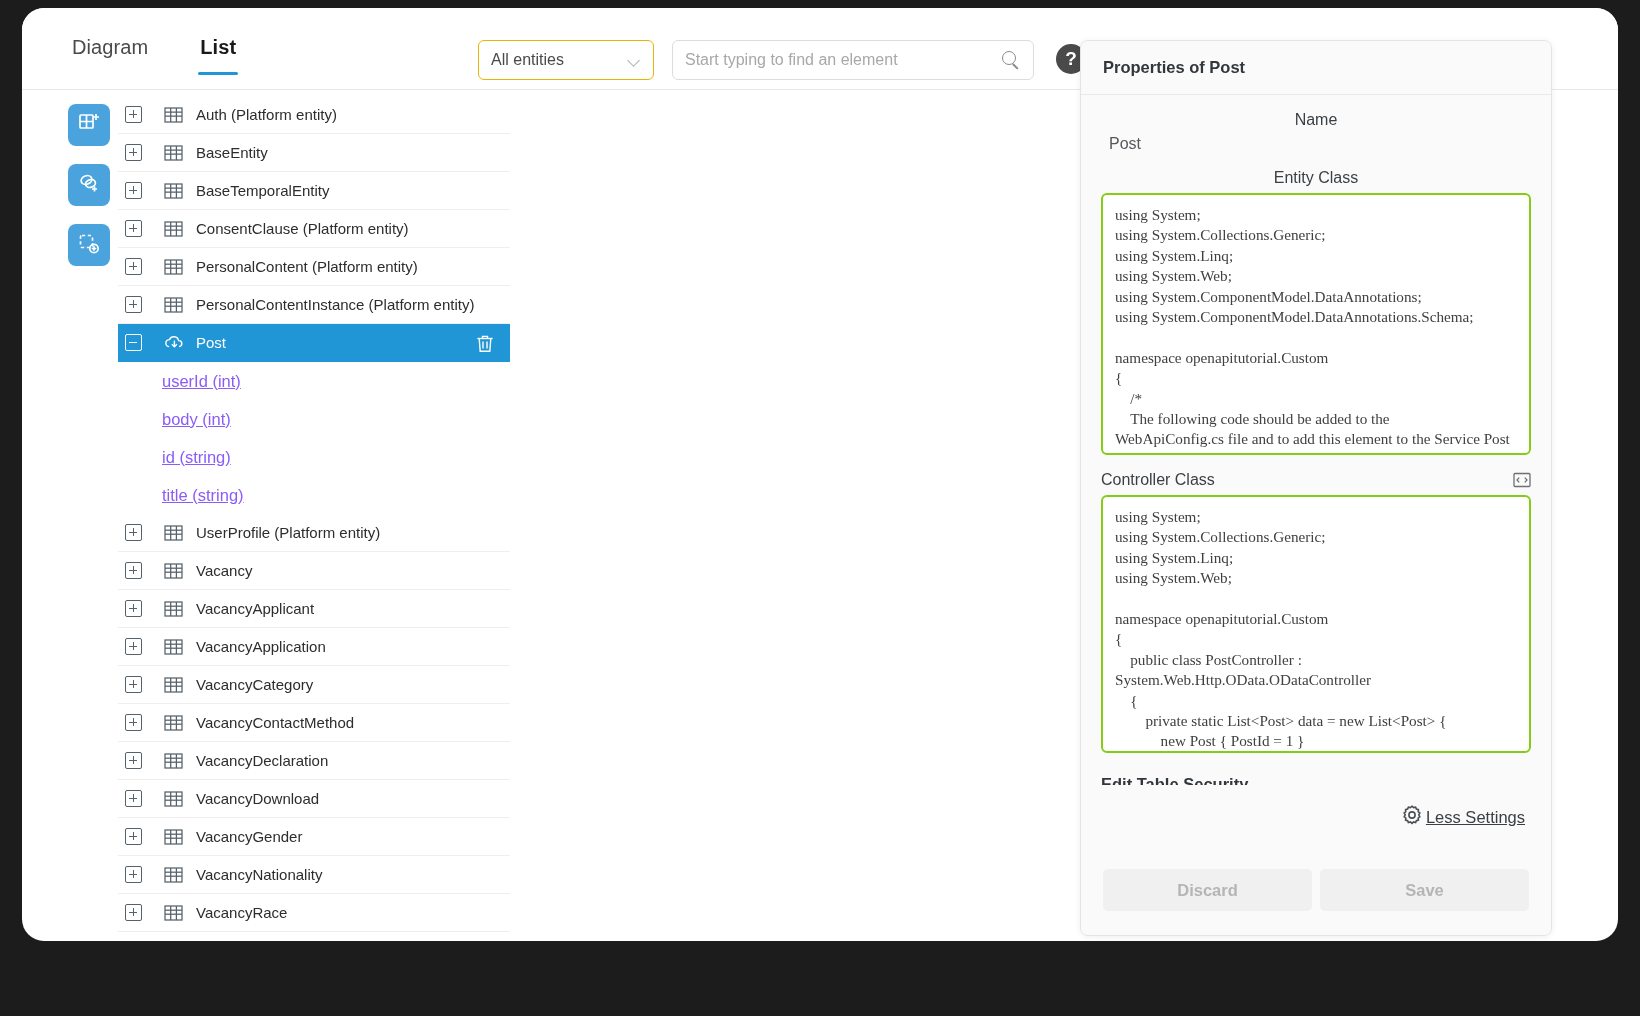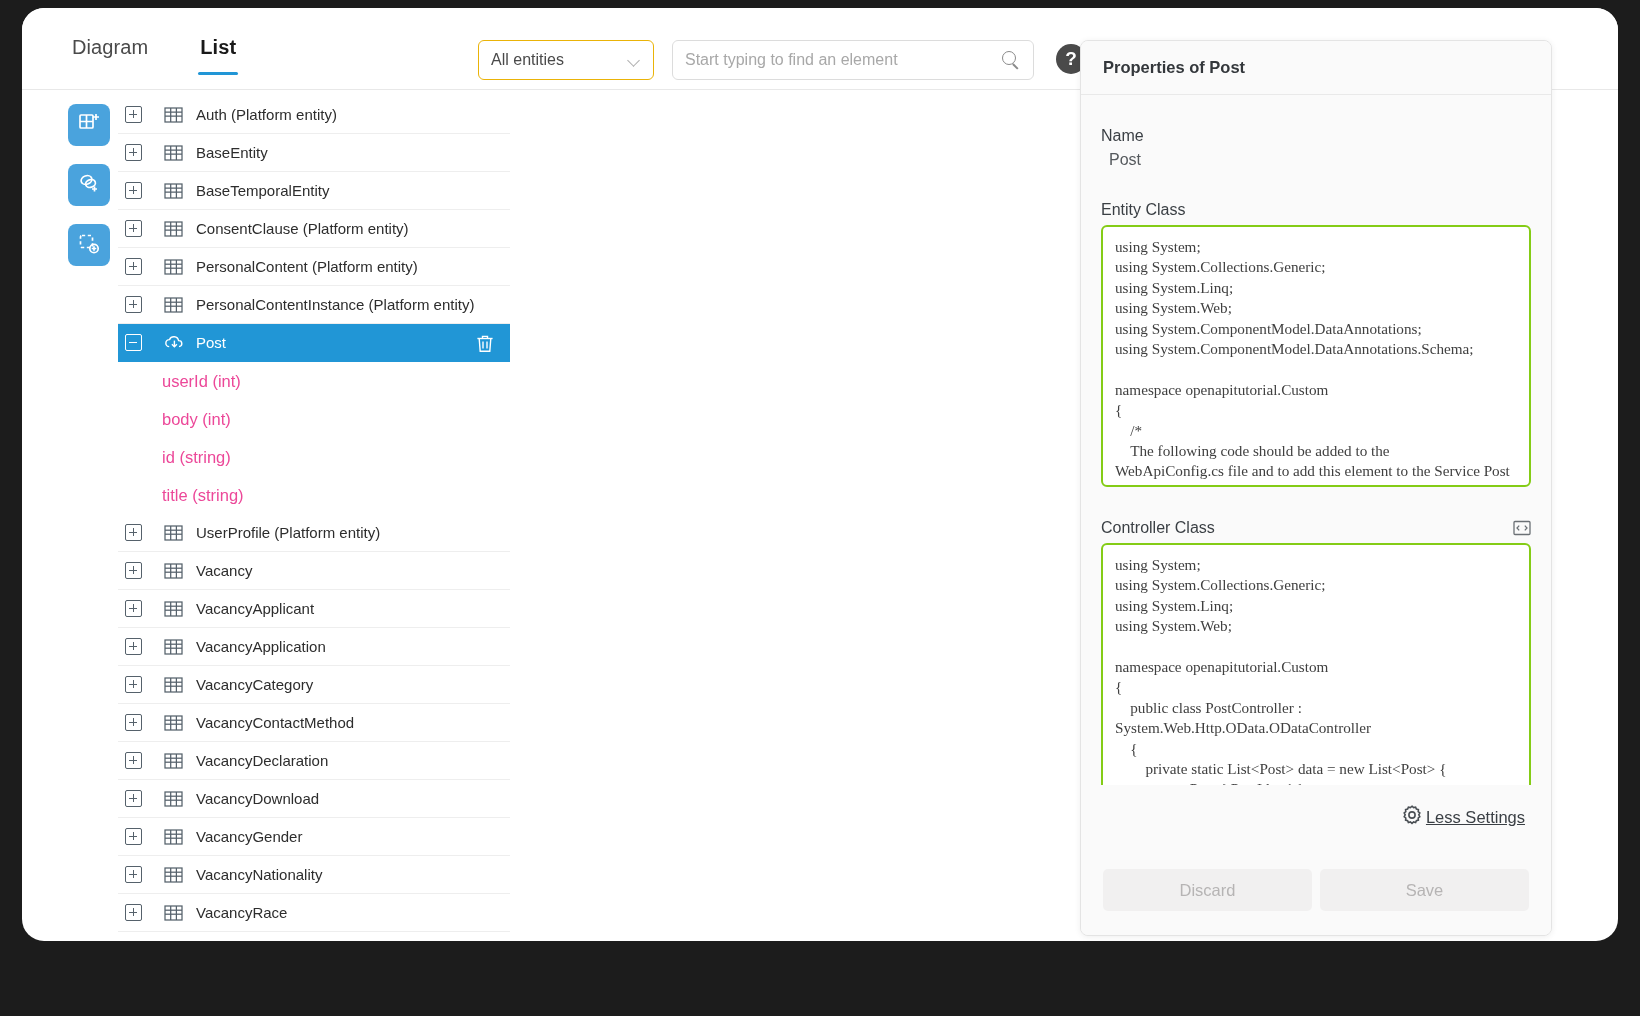--- a/index.html
+++ b/index.html
@@ -125,42 +125,42 @@
   .row.selected .expander::after { display: none; }
 
   .tbl-ico { width: 19px; height: 16px; margin-right: 13px; flex: none; }
   .cloud-ico { width: 21px; height: 17px; margin-right: 11px; flex: none; }
   .trash-ico {
     position: absolute; right: 16px; top: 10px;
     width: 18px; height: 19px; cursor: pointer;
   }
   .field-row {
     height: 38px; display: flex; align-items: center;
-    font-size: 16.5px; color: #ec4899; padding-left: 44px;
+    font-size: 16.5px; color: #8b5cf6; padding-left: 44px; text-decoration: underline;
   }
 
   
   .panel {
     position: absolute; left: 1058px; top: 32px;
     width: 472px; height: 896px;
     background: #fafafa;
     border: 1px solid #e4e4e4;
     border-radius: 8px;
     box-shadow: 0 1px 6px rgba(0,0,0,.07);
     overflow: hidden;
   }
   .panel-head {
     height: 54px; border-bottom: 1px solid #e9e9e9;
     display: flex; align-items: center; padding: 0 22px;
     font-size: 16.5px; font-weight: 700; color: #33373b;
     background: #fafafa;
   }
   .panel-body { position: absolute; top: 54px; left: 0; right: 0; bottom: 150px; padding: 0 20px; }
   .fld-label {
-    font-size: 16px; color: #3a3f44; margin-top: 32px; margin-bottom: 6px;
+    font-size: 16px; color: #3a3f44; margin-top: 16px; margin-bottom: 6px; text-align: center;
   }
   .fld-label.row-between { display: flex; align-items: center; justify-content: space-between; }
   .fld-value { font-size: 16px; color: #55595d; padding-left: 8px; }
   .code {
     border: 2px solid #84cc16; border-radius: 6px; background: #fff;
     padding: 10px 12px; font-size: 15.2px; line-height: 20.4px;
     color: #404040; white-space: pre-wrap; word-break: break-word;
     font-family: Liberation Serif, serif;
     overflow: hidden;
   }
@@ -178,21 +178,21 @@
   }
   .less-settings {
     position: absolute; right: 26px; top: 18px;
     display: flex; align-items: center; gap: 2px; cursor: pointer;
   }
   .less-settings .lbl {
     font-size: 16.5px; color: #3a3f44; text-decoration: underline;
   }
   .btn-row {
     position: absolute; left: 22px; right: 22px; bottom: 24px;
-    display: flex; gap: 8px;
+    display: flex; gap: 8px; font-weight: bold;
   }
   .btn {
     flex: 1; height: 42px; border-radius: 5px;
     background: #f1f0f0; color: #b6b4b4;
     display: flex; align-items: center; justify-content: center;
     font-size: 16.5px; cursor: default;
   }
 </style>
 </head>
 <body>

